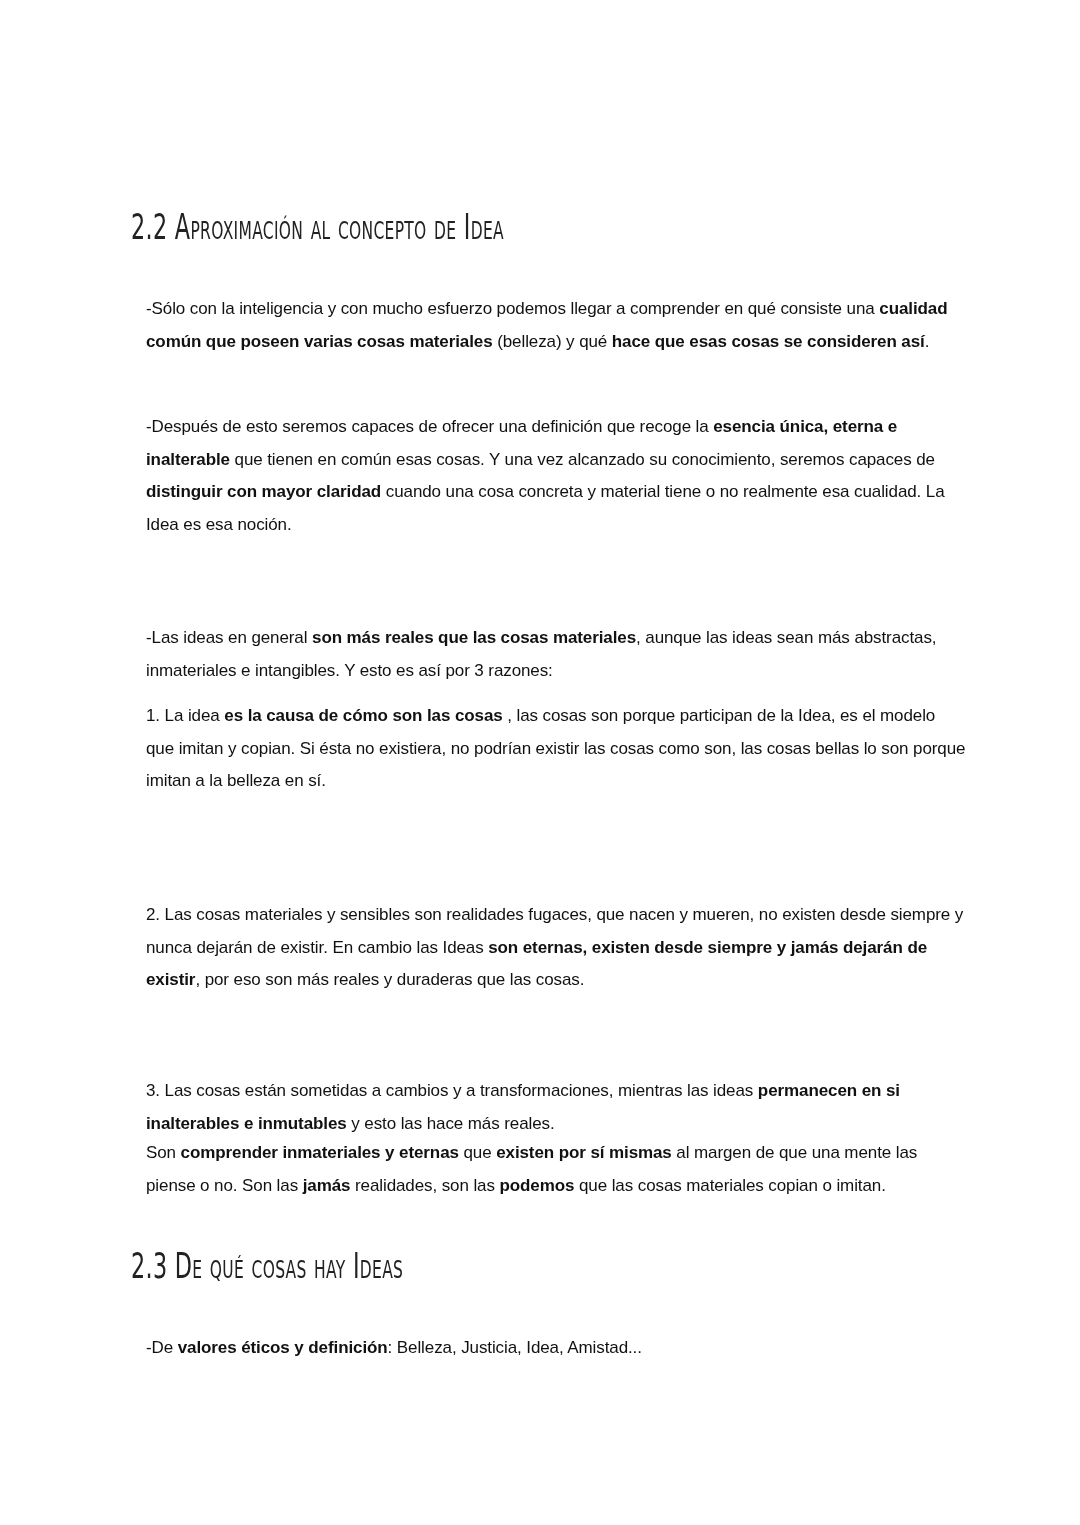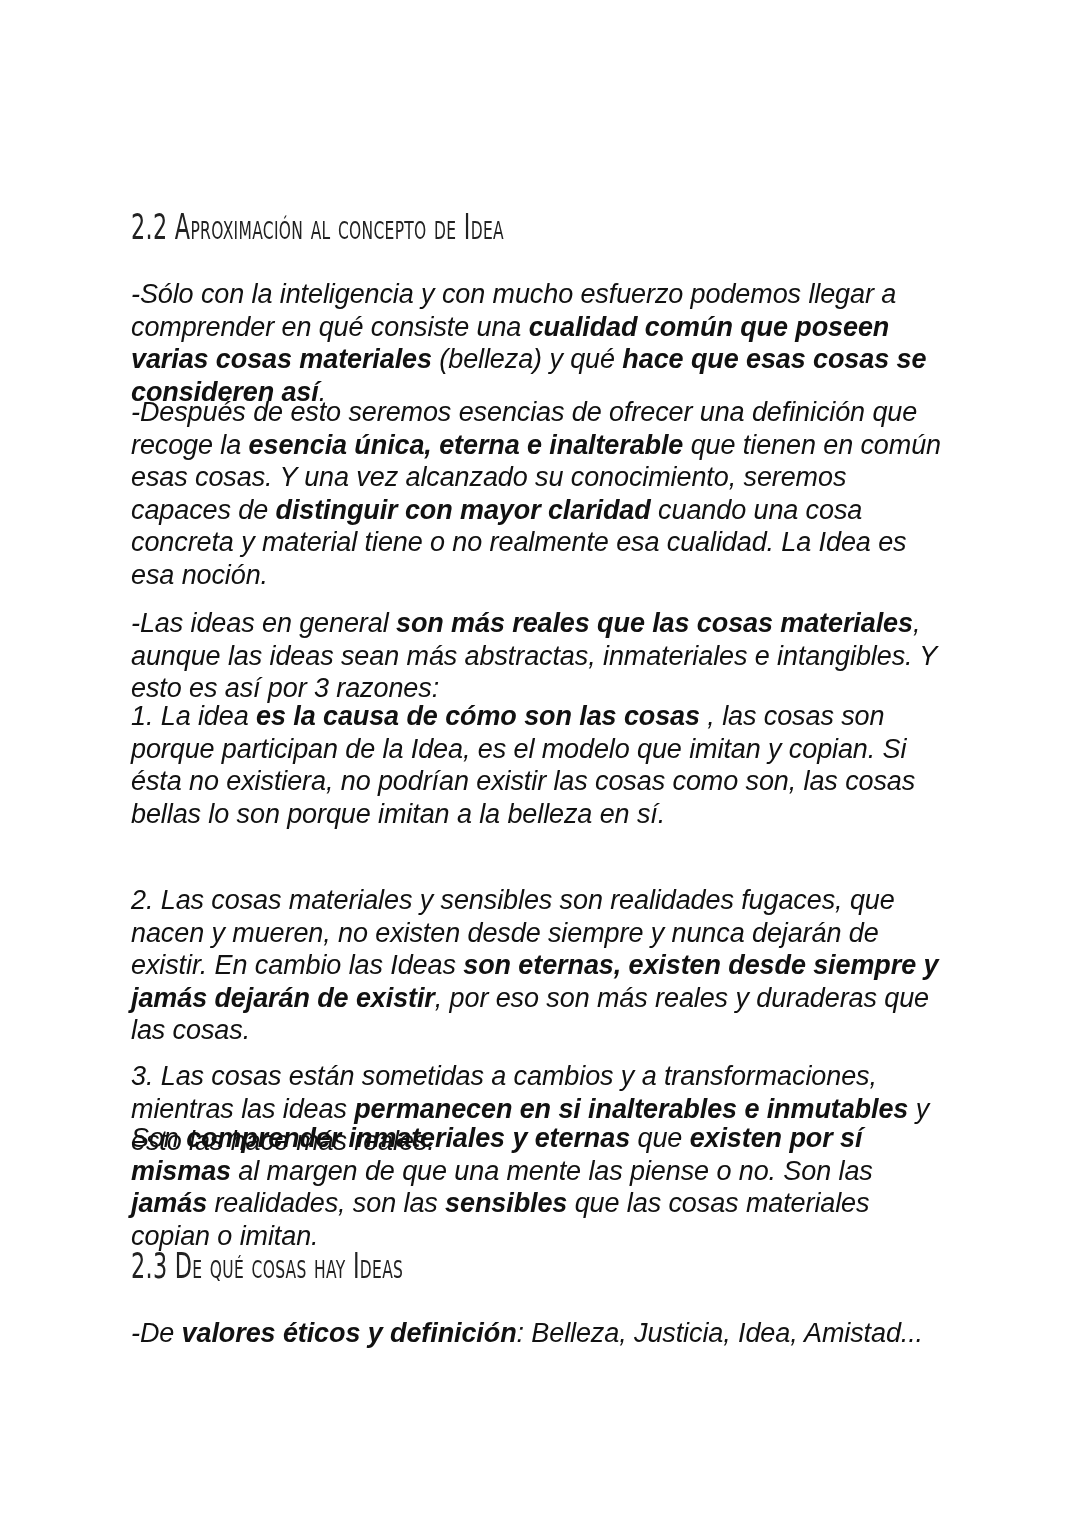--- a/index.html
+++ b/index.html
@@ -11,46 +11,45 @@
     font-weight: normal;
     font-variant: small-caps;
     color: #222222;
     transform-origin: left top;
     white-space: nowrap;
     margin: 0;
   }
   .h22 { top: 206px; font-size: 36px; transform: scaleX(0.62); letter-spacing: 0.5px; }
   .h23 { top: 1245px; font-size: 36px; transform: scaleX(0.62); letter-spacing: 0.5px; }
   .para {
-    position: absolute; left: 0; width: 820px; margin: 0;
+    position: absolute; left: 0; width: 820px; margin: 15px;
     font-family: "Liberation Sans", sans-serif;
-    font-size: 27px; line-height: 32.5px; color: #111111;
+    font-size: 17px; line-height: 32.5px; color: #111111;
     letter-spacing: -0.1px;
-    font-style: italic;
   }
   .para b { font-weight: bold; }
   .p1 { top: 278px; }
   .p2 { top: 396px; }
   .p3 { top: 607px; }
-  .p4 { top: 700px; }
+  .p4 { top: 685px; }
   .p5 { top: 884px; }
   .p6 { top: 1060px; }
   .p7 { top: 1122px; }
   .p8 { top: 1317px; }
 </style>
 </head>
 <body>
 
 <div class="page">
   <h2 class="heading h22">2.2 Aproximación al concepto de Idea</h2>
 
   <p class="para p1"><span>-Sólo con la inteligencia y con mucho esfuerzo podemos llegar a comprender en qué consiste una </span><b>cualidad común que poseen varias cosas materiales</b><span> (belleza) y qué </span><b>hace que esas cosas se consideren así</b><span>.</span></p>
-  <p class="para p2"><span>-Después de esto seremos esencias de ofrecer una definición que recoge la </span><b>esencia única, eterna e inalterable</b><span> que tienen en común esas cosas. Y una vez alcanzado su conocimiento, seremos capaces de </span><b>distinguir con mayor claridad</b><span> cuando una cosa concreta y material tiene o no realmente esa cualidad. La Idea es esa noción.</span></p>
+  <p class="para p2"><span>-Después de esto seremos capaces de ofrecer una definición que recoge la </span><b>esencia única, eterna e inalterable</b><span> que tienen en común esas cosas. Y una vez alcanzado su conocimiento, seremos capaces de </span><b>distinguir con mayor claridad</b><span> cuando una cosa concreta y material tiene o no realmente esa cualidad. La Idea es esa noción.</span></p>
   <p class="para p3"><span>-Las ideas en general </span><b>son más reales que las cosas materiales</b><span>, aunque las ideas sean más abstractas, inmateriales e intangibles. Y esto es así por 3 razones:</span></p>
   <p class="para p4"><span>1. La idea </span><b>es la causa de cómo son  las cosas</b><span> , las cosas son porque participan de la Idea, es el modelo que imitan y copian. Si ésta no existiera, no podrían existir las cosas como son, las cosas bellas lo son porque imitan a la belleza en sí.</span></p>
   <p class="para p5"><span>2. Las cosas materiales y sensibles son realidades fugaces, que nacen y mueren, no existen desde siempre y nunca dejarán de existir. En cambio las Ideas </span><b>son eternas, existen desde siempre y jamás dejarán de existir</b><span>, por eso son más reales y duraderas que las cosas.</span></p>
   <p class="para p6"><span>3. Las cosas están sometidas a cambios y a transformaciones, mientras las ideas  </span><b>permanecen en si  inalterables e inmutables</b><span> y esto las hace más reales.</span></p>
-  <p class="para p7"><span>Son </span><b>comprender inmateriales y eternas</b><span> que </span><b>existen por sí mismas</b><span> al margen de que una mente las piense o no. Son las </span><b>jamás</b><span> realidades, son las </span><b>sensibles</b><span> que las cosas materiales copian o imitan.</span></p>
+  <p class="para p7"><span>Son </span><b>comprender inmateriales y eternas</b><span> que </span><b>existen por sí mismas</b><span> al margen de que una mente las piense o no. Son las </span><b>jamás</b><span> realidades, son las </span><b>podemos</b><span> que las cosas materiales copian o imitan.</span></p>
 
   <h2 class="heading h23">2.3 De qué cosas hay Ideas</h2>
 
   <p class="para p8"><span>-De </span><b>valores éticos y definición</b><span>: Belleza, Justicia, Idea, Amistad...</span></p>
 </div>
 
 </body></html>

